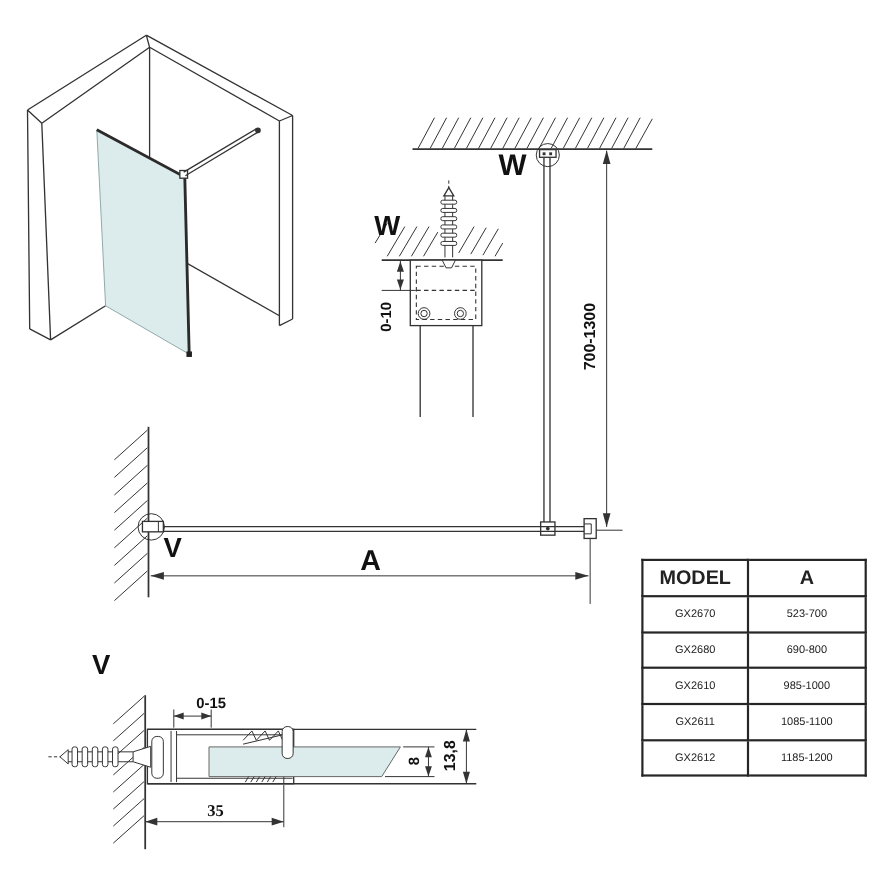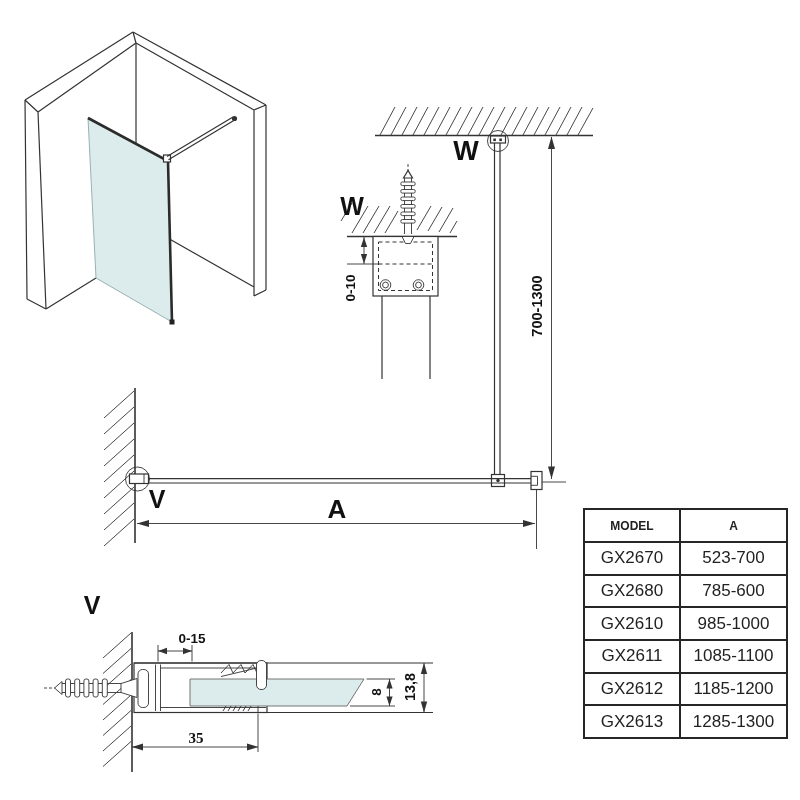--- a/index.html
+++ b/index.html
@@ -17,22 +17,22 @@
   .glass{ fill:var(--glass); }
   .lbl { position:absolute; transform:translate(-50%,-50%); font-weight:bold; color:#111;
          white-space:nowrap; line-height:1; }
   .rot { transform:translate(-50%,-50%) rotate(-90deg); }
   .big { font-size:25px; }
   .dim { font-size:13.5px; }
   table.spec { position:absolute; left:583px; top:508px; border-collapse:collapse;
                table-layout:fixed; }
   table.spec th, table.spec td { border:2px solid #262626; text-align:center;
                vertical-align:middle; color:#222; background:#fff; }
-  table.spec th { font-weight:bold; font-size:12px; height:29px; }
-  table.spec td { font-weight:normal; font-size:17px; height:28.7px; }
+  table.spec th { font-weight:bold; font-size:18px; height:29px; }
+  table.spec td { font-weight:normal; font-size:10px; height:28.7px; }
   .col-model { width:96px; } .col-a { width:107px; }
 </style>
 </head>
 <body>
 
 <div class="stage">
 
   <svg width="800" height="800" viewBox="0 0 800 800">
 
     <g>
@@ -211,33 +211,29 @@
         <th>A</th>
       </tr>
     </thead>
     <tbody>
       <tr>
         <td>GX2670</td>
         <td>523-700</td>
       </tr>
       <tr>
         <td>GX2680</td>
-        <td>785-600</td>
+        <td>690-800</td>
       </tr>
       <tr>
         <td>GX2610</td>
         <td>985-1000</td>
       </tr>
       <tr>
         <td>GX2611</td>
         <td>1085-1100</td>
       </tr>
       <tr>
         <td>GX2612</td>
         <td>1185-1200</td>
-      </tr>
-      <tr>
-        <td>GX2613</td>
-        <td>1285-1300</td>
       </tr>
     </tbody>
   </table>
 </div>
 
 </body></html>

